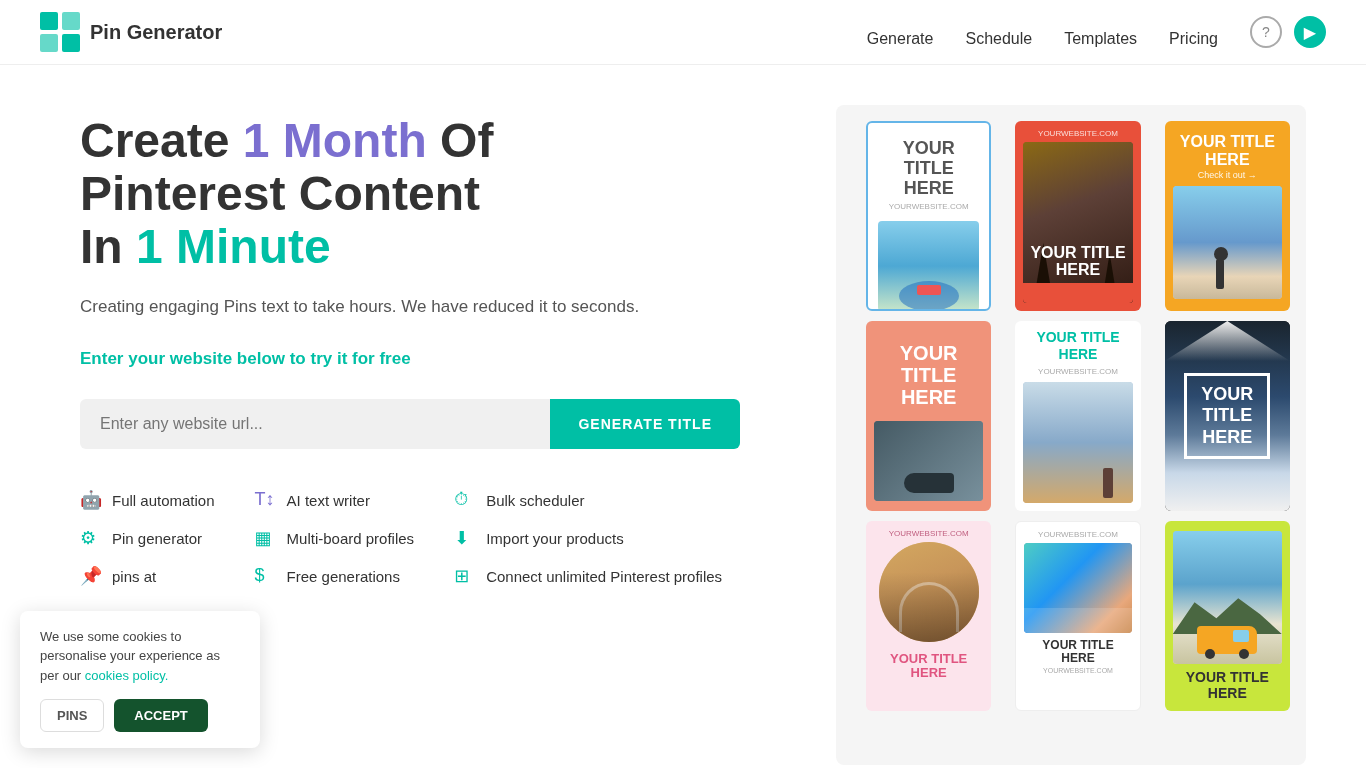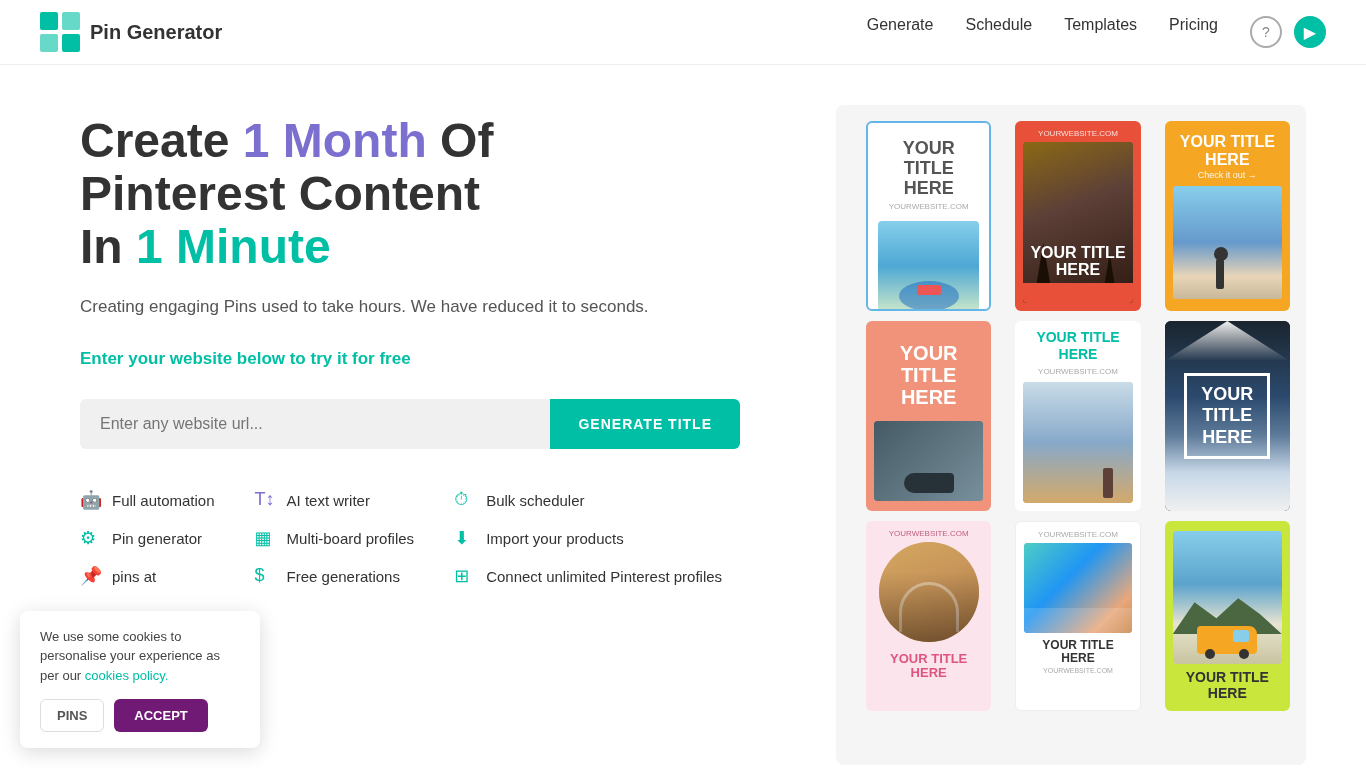--- a/index.html
+++ b/index.html
@@ -6,21 +6,21 @@
     body { font-family: 'Segoe UI', Arial, sans-serif; background: #fff; overflow-x: hidden; width: 1366px; height: 768px; }
 
     
     nav {
       display: flex; align-items: center; justify-content: space-between;
       padding: 12px 40px; border-bottom: 1px solid #eee; position: relative; z-index: 10;
     }
     .nav-logo { display: flex; align-items: center; gap: 10px; }
     .logo-icon { width: 40px; height: 40px; }
     .logo-text { font-size: 20px; font-weight: 600; color: #333; }
-    .nav-right { display: flex; align-items: flex-start; gap: 32px; }
+    .nav-right { display: flex; align-items: flex-end; gap: 32px; }
     .nav-link { font-size: 16px; color: #333; text-decoration: none; cursor: pointer; }
     .nav-icons { display: flex; align-items: center; gap: 12px; }
     .nav-icon-circle {
       width: 32px; height: 32px; border-radius: 50%; border: 2px solid #aaa;
       display: flex; align-items: center; justify-content: center;
       cursor: pointer; color: #888; font-size: 14px;
     }
     .nav-icon-circle.user { background: #00bfa5; border-color: #00bfa5; color: white; font-size: 16px; }
 
     
@@ -231,21 +231,21 @@
       max-width: 240px; z-index: 100;
     }
     .cookie-text { font-size: 13px; color: #444; line-height: 1.5; margin-bottom: 14px; }
     .cookie-link { color: #00bfa5; cursor: pointer; }
     .cookie-buttons { display: flex; gap: 10px; }
     .deny-btn {
       padding: 8px 16px; background: white; border: 1px solid #ddd;
       border-radius: 6px; font-size: 13px; font-weight: 600; color: #555; cursor: pointer;
     }
     .accept-btn {
-      padding: 8px 20px; background: #701a75; border: none;
+      padding: 8px 20px; background: #14532d; border: none;
       border-radius: 6px; font-size: 13px; font-weight: 600; color: white; cursor: pointer;
     }
   </style>
 </head>
 <body>
 
 <nav>
   <div class="nav-logo">
 
     <svg class="logo-icon" viewBox="0 0 40 40" xmlns="http://www.w3.org/2000/svg">
@@ -269,21 +269,21 @@
 </nav>
 
 <div class="main-content">
 
   <div class="left-section">
     <h1 class="hero-title">
       <span>Create </span><span class="purple">1 Month</span><span> Of</span><br>
       <span>Pinterest Content</span><br>
       <span>In </span><span class="teal">1 Minute</span>
     </h1>
-    <p class="hero-subtitle">Creating engaging Pins used to take hours. We have reduced it to seconds.</p>
+    <p class="hero-subtitle">Creating engaging Pins text to take hours. We have reduced it to seconds.</p>
     <p class="cta-label">Enter your website below to try it for free</p>
     <div class="input-row">
       <input class="url-input" type="text" placeholder="Enter any website url..." style="">
       <button class="generate-btn">GENERATE TITLE</button>
     </div>
 
     <div class="features">
       <div class="feature-col">
         <div class="feature-item">
           <span class="feature-icon">🤖</span>

